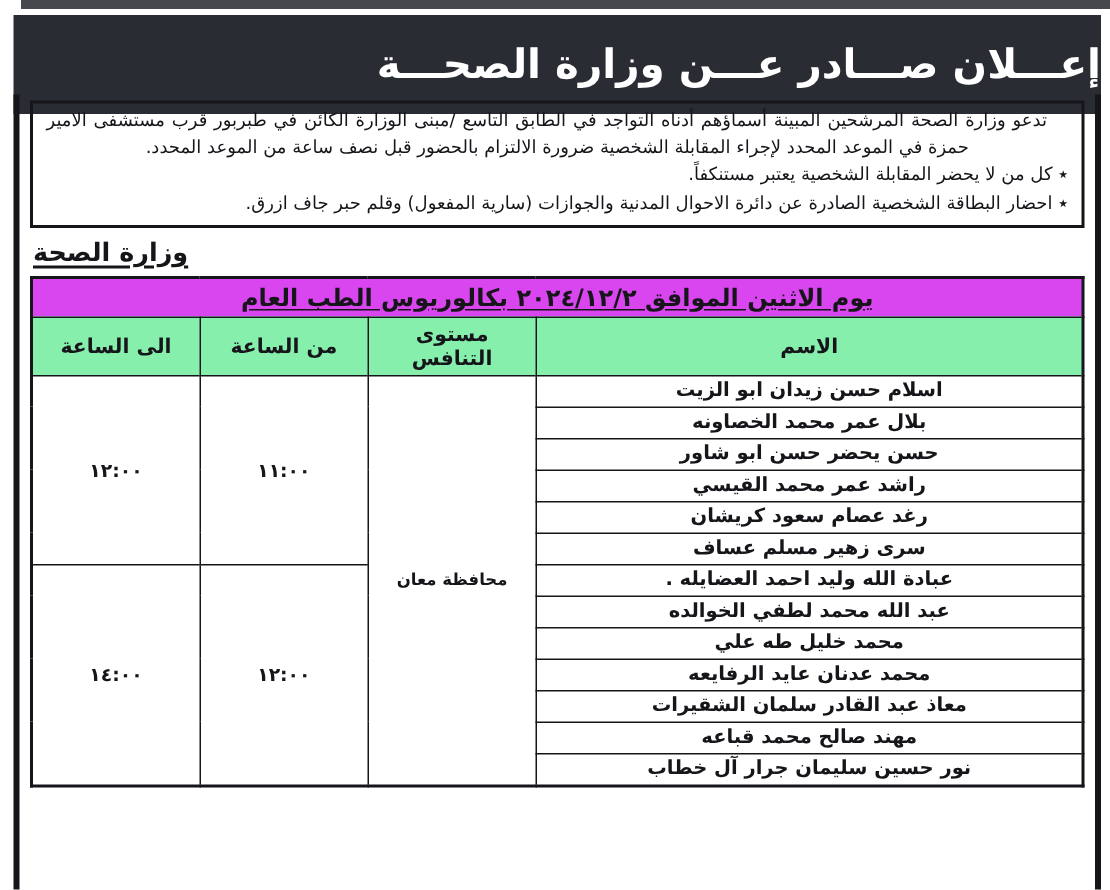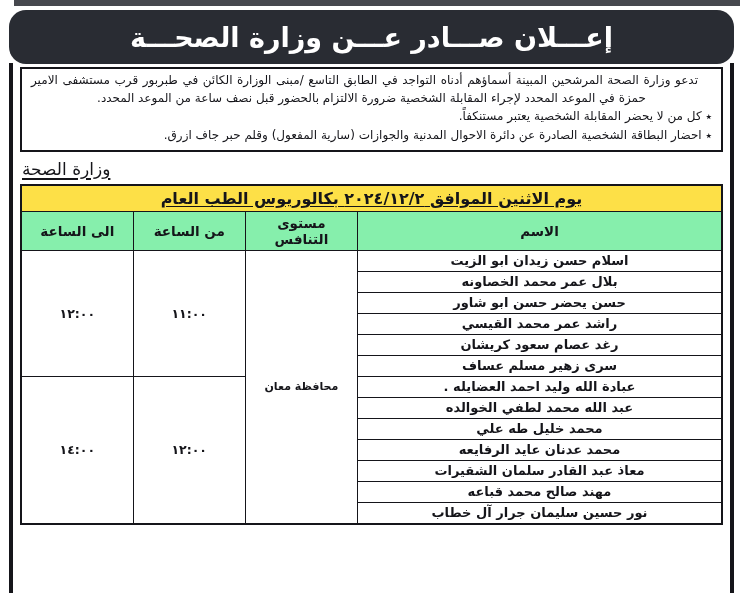--- a/index.html
+++ b/index.html
@@ -10,23 +10,23 @@
     overflow: hidden;
     direction: rtl;
     font-family: "DejaVu Sans", sans-serif;
     color: #15151a;
   }
   .top-strip {
     position: absolute; top: 0; left: 14px; right: 0; height: 6px;
     background: #46484e;
   }
   .ad-header {
-    position: absolute; top: 10px; left: 9px; right: 6px; height: 54px;
+    position: absolute; top: 10px; left: 9px; right: 6px; height: 66px;
     background: #292c33;
-    display: flex; align-items: center; justify-content: center; border-radius: 17px;
+    display: flex; align-items: center; justify-content: flex-start;
   }
   .ad-header .title {
     color: #ffffff; font-size: 27px; font-weight: bold; letter-spacing: 0.5px;
     white-space: nowrap;
   }
   .ad-frame {
     position: absolute; top: 63px; left: 9px; right: 6px; bottom: -6px;
     border-left: 4px solid #15151a; border-right: 4px solid #15151a;
     padding: 4px 7px 0 7px;
   }
@@ -39,39 +39,39 @@
   }
   .notice-paragraph {
     text-align: justify;
     text-align-last: center;
     text-indent: 14px;
   }
   .notice-bullet { text-align: justify; }
   .ministry-heading-row { text-align: left; margin: 7px 2px 5px 2px; }
   .ministry-heading {
     display: inline-block;
-    font-size: 17px; font-weight: normal;
+    font-size: 17px; font-weight: bold;
     text-decoration: underline;
     text-decoration-thickness: 2px;
     text-underline-offset: 3px;
   }
   table.schedule {
     width: 100%;
     border-collapse: collapse;
     border: 2.5px solid #15151a;
     table-layout: fixed;
   }
   table.schedule th, table.schedule td {
     border: 1.5px solid #15151a;
     font-weight: bold;
     text-align: center;
     vertical-align: middle;
   }
   .table-title-cell {
-    background: #fde047;
+    background: #d946ef;
     font-size: 16px;
     padding: 3px 4px;
   }
   .table-title-cell span { text-decoration: underline; text-underline-offset: 2px; }
   th.col-head {
     background: #86efac;
     font-size: 13.5px;
     padding: 3px 4px;
   }
   td.name-cell {

